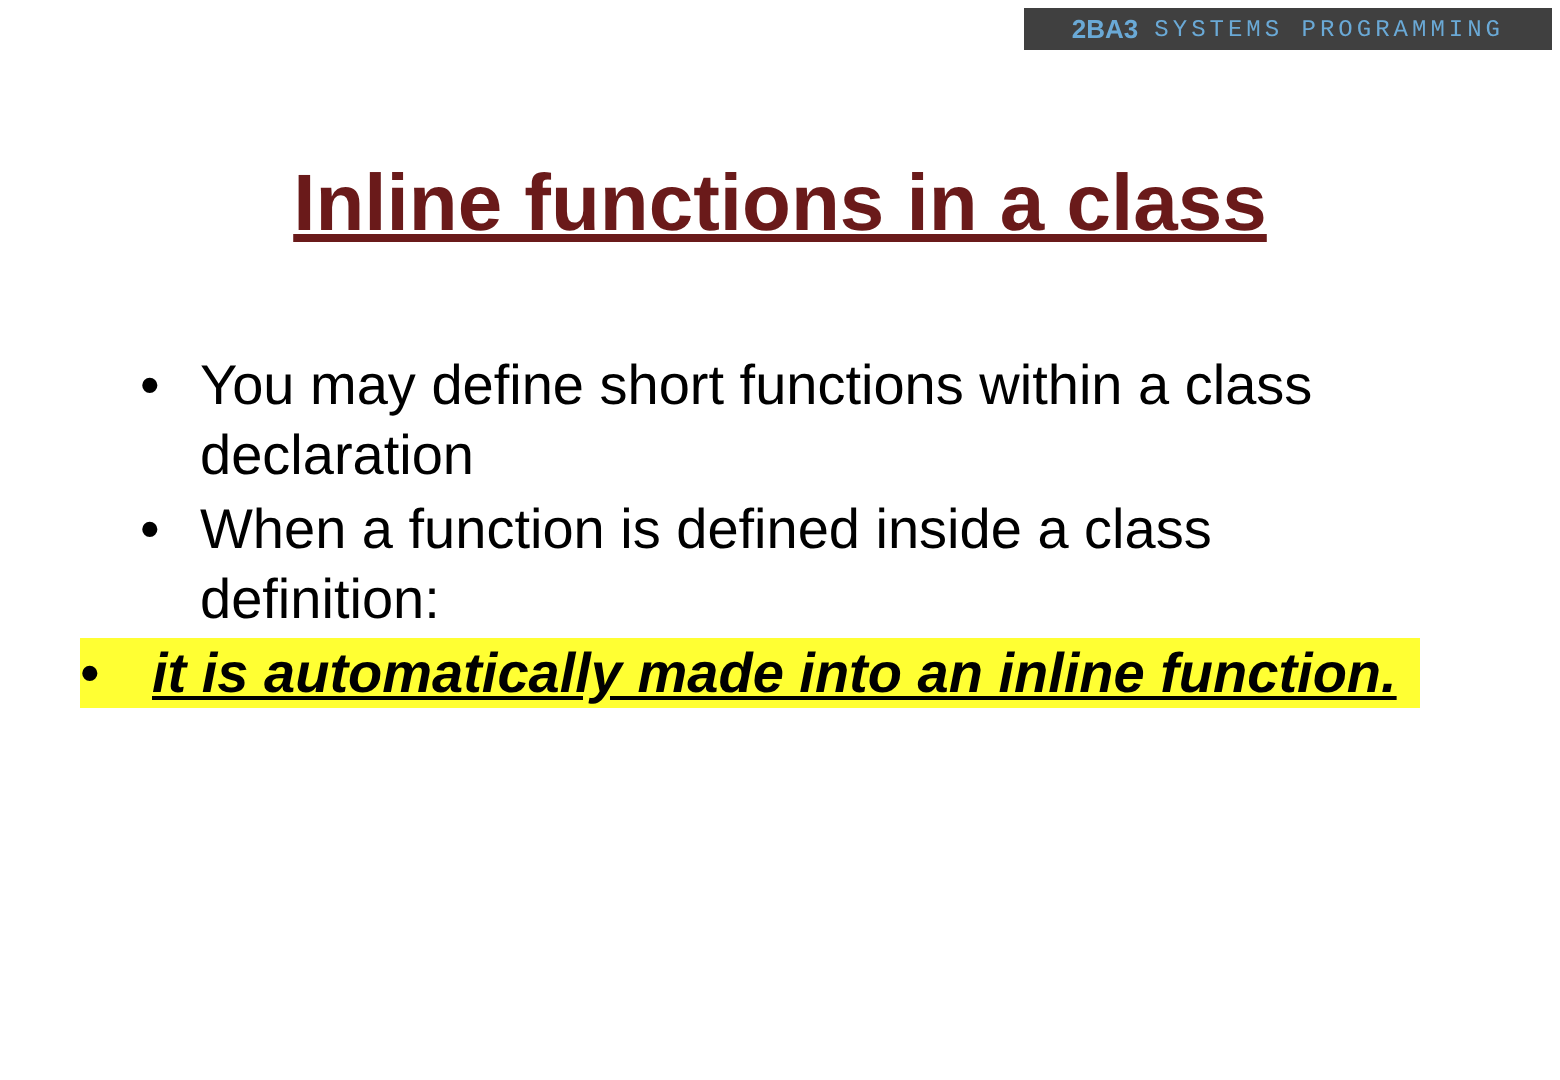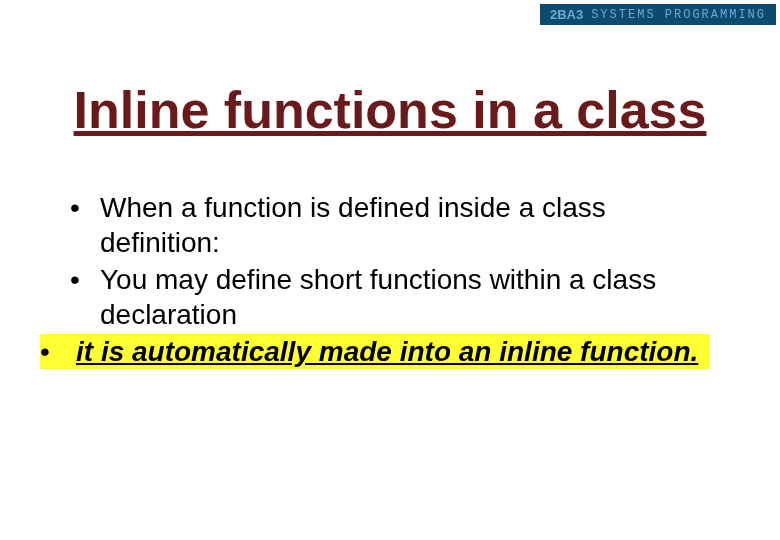--- a/index.html
+++ b/index.html
@@ -8,46 +8,46 @@
     height: 540px;
     background: #ffffff;
     font-family: Arial, Helvetica, sans-serif;
     position: relative;
     overflow: hidden;
   }
   .header-bar {
     position: absolute;
     top: 4px;
     right: 4px;
-    background: #0c4a6e;
+    background: #404040;
     color: #6aa9d6;
     font-family: "Courier New", monospace;
     font-size: 12px;
     letter-spacing: 1px;
-    padding: 3px 10px;
+    padding: 3px 24px;
     display: flex;
     align-items: center;
     gap: 8px;
   }
   .header-course {
     font-weight: bold;
     font-family: Arial, sans-serif;
     letter-spacing: 0;
     font-size: 13px;
     color: #6aa9d6;
   }
   .header-label {
     font-size: 12px;
     letter-spacing: 2px;
     color: #6aa9d6;
   }
   .slide-title {
     text-align: center;
     margin-top: 80px;
-    font-size: 52px;
+    font-size: 40px;
     font-weight: bold;
     color: #6a1a1a;
     text-decoration: underline;
     text-decoration-color: #6a1a1a;
   }
   .bullets {
     margin: 50px 70px 0 70px;
     list-style: none;
   }
   .bullets > li {
@@ -99,20 +99,20 @@
 <body>
 
 <div class="header-bar">
   <span class="header-course">2BA3</span>
   <span class="header-label">SYSTEMS PROGRAMMING</span>
 </div>
 
 <h1 class="slide-title">Inline functions in a class</h1>
 
 <ul class="bullets">
+  <li>You may define short functions within a class declaration</li>
   <li>When a function is defined inside a class definition:</li>
-  <li>You may define short functions within a class declaration</li>
   <li class="highlight-li">
     <span class="highlight-row">
       <span class="highlight-text">it is automatically made into an inline function.</span>
     </span>
   </li>
 </ul>
 
 </body></html>

